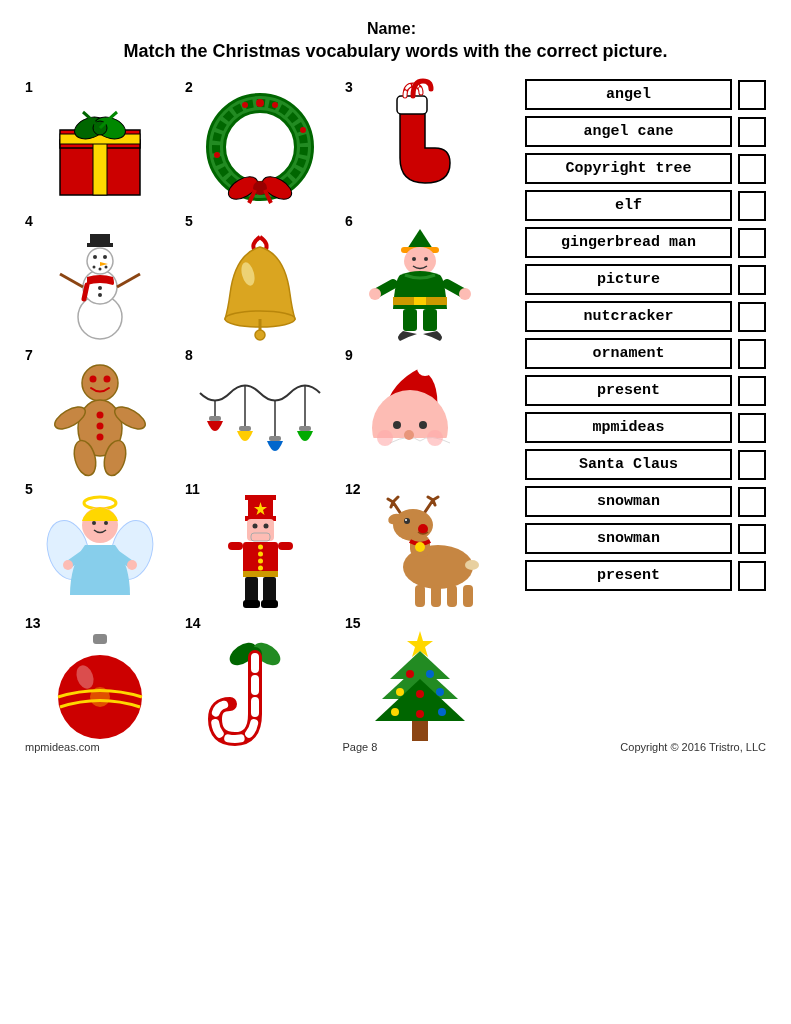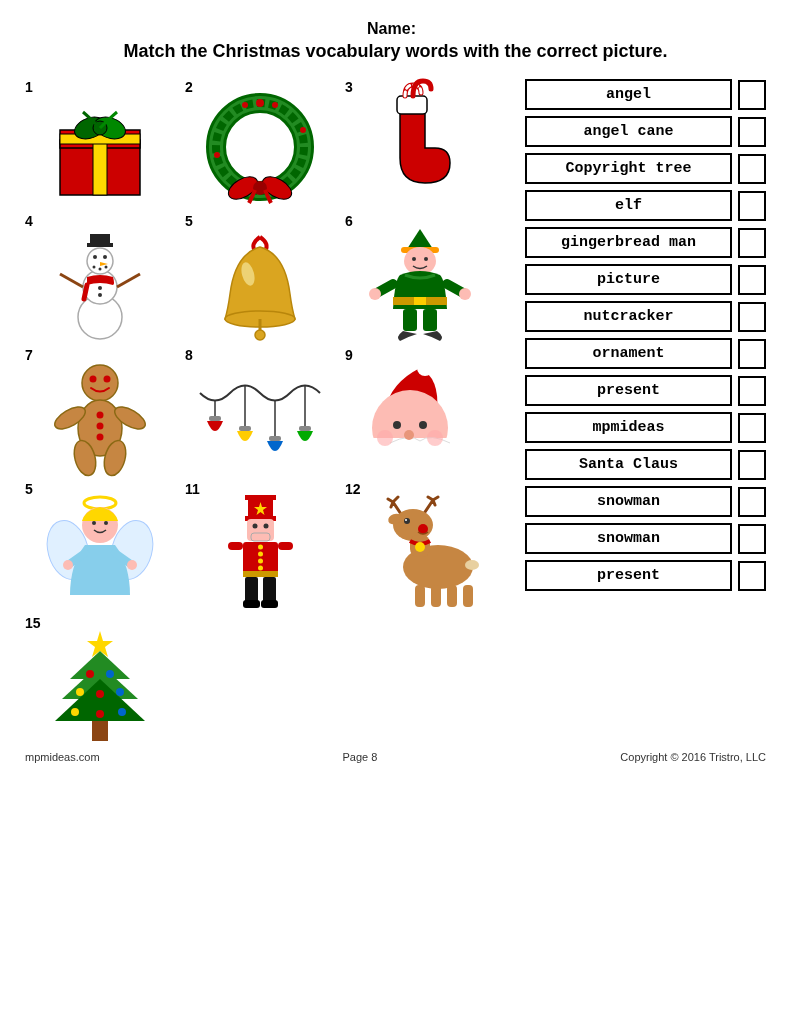--- a/index.html
+++ b/index.html
@@ -88,21 +88,20 @@
     }
     .answer-box {
       border: 2px solid #000;
       width: 28px;
       height: 30px;
       flex-shrink: 0;
     }
     .footer {
       display: flex;
       justify-content: space-between;
-      margin-top: 10px;
       font-size: 11px;
       color: #333;
       align-items: flex-end;
     }
 
     
     svg { overflow: visible; }
   </style>
 </head>
 <body>
@@ -455,21 +454,53 @@
             <rect x="100" y="88" width="10" height="22" rx="4" fill="#C68642"></rect>
 
             <ellipse cx="109" cy="68" rx="7" ry="5" fill="#e8d0a0"></ellipse>
 
             <path d="M47 44 Q57 50 67 44" stroke="#cc0000" stroke-width="4" fill="none"></path>
             <circle cx="57" cy="50" r="5" fill="#FFD700"></circle>
           </svg>
         </div>
       </div>
 
-
+      <div class="picture-cell">
+        <span class="cell-number">13</span>
+        <div class="picture-img">
+          <svg width="100" height="115" viewBox="0 0 100 115">
+
+            <rect x="43" y="5" width="14" height="10" rx="3" fill="#888"></rect>
+
+            <circle cx="50" cy="68" r="42" fill="#cc0000"></circle>
+
+            <path d="M8 68 Q50 55 92 68" stroke="#FFD700" stroke-width="3" fill="none"></path>
+            <path d="M10 78 Q50 65 90 78" stroke="#FFD700" stroke-width="3" fill="none"></path>
+
+            <circle cx="50" cy="68" r="10" fill="rgba(255,200,0,0.4)"></circle>
+
+            <ellipse cx="35" cy="48" rx="8" ry="12" fill="rgba(255,255,255,0.3)" transform="rotate(-20 35 48)"></ellipse>
+          </svg>
+        </div>
+      </div>
+
+      <div class="picture-cell">
+        <span class="cell-number">14</span>
+        <div class="picture-img">
+          <svg width="90" height="115" viewBox="0 0 90 115">
+
+            <ellipse cx="28" cy="25" rx="15" ry="9" fill="#006600" transform="rotate(-35 28 25)"></ellipse>
+            <ellipse cx="52" cy="25" rx="15" ry="9" fill="#228B22" transform="rotate(35 52 25)"></ellipse>
+            <circle cx="40" cy="25" r="7" fill="#006600"></circle>
+
+            <path d="M40 28 L40 85 Q40 110 20 110 Q0 110 0 90 Q0 75 15 75" stroke="#cc0000" stroke-width="14" fill="none" stroke-linecap="round"></path>
+            <path d="M40 28 L40 85 Q40 110 20 110 Q0 110 0 90 Q0 75 15 75" stroke="white" stroke-width="8" fill="none" stroke-linecap="round" stroke-dasharray="12 10"></path>
+          </svg>
+        </div>
+      </div>
 
       <div class="picture-cell">
         <span class="cell-number">15</span>
         <div class="picture-img">
           <svg width="100" height="115" viewBox="0 0 100 115">
 
             <polygon points="50,2 53,12 63,12 55,18 58,28 50,22 42,28 45,18 37,12 47,12" fill="#FFD700"></polygon>
 
             <polygon points="50,22 20,50 80,50" fill="#228B22"></polygon>
             <polygon points="50,35 12,70 88,70" fill="#228B22"></polygon>

